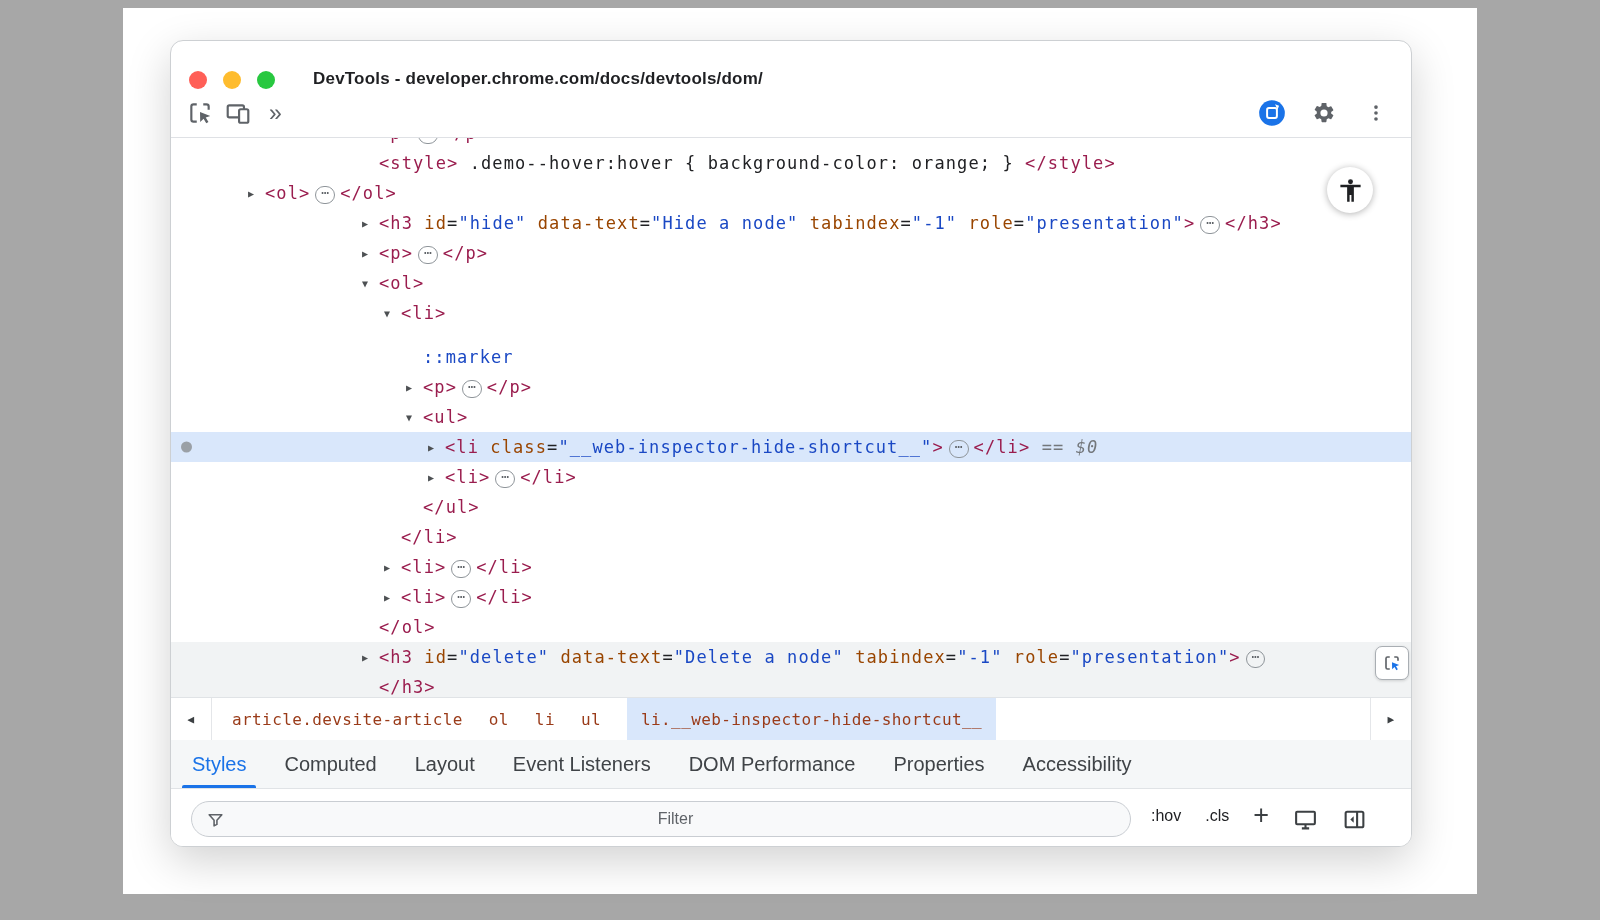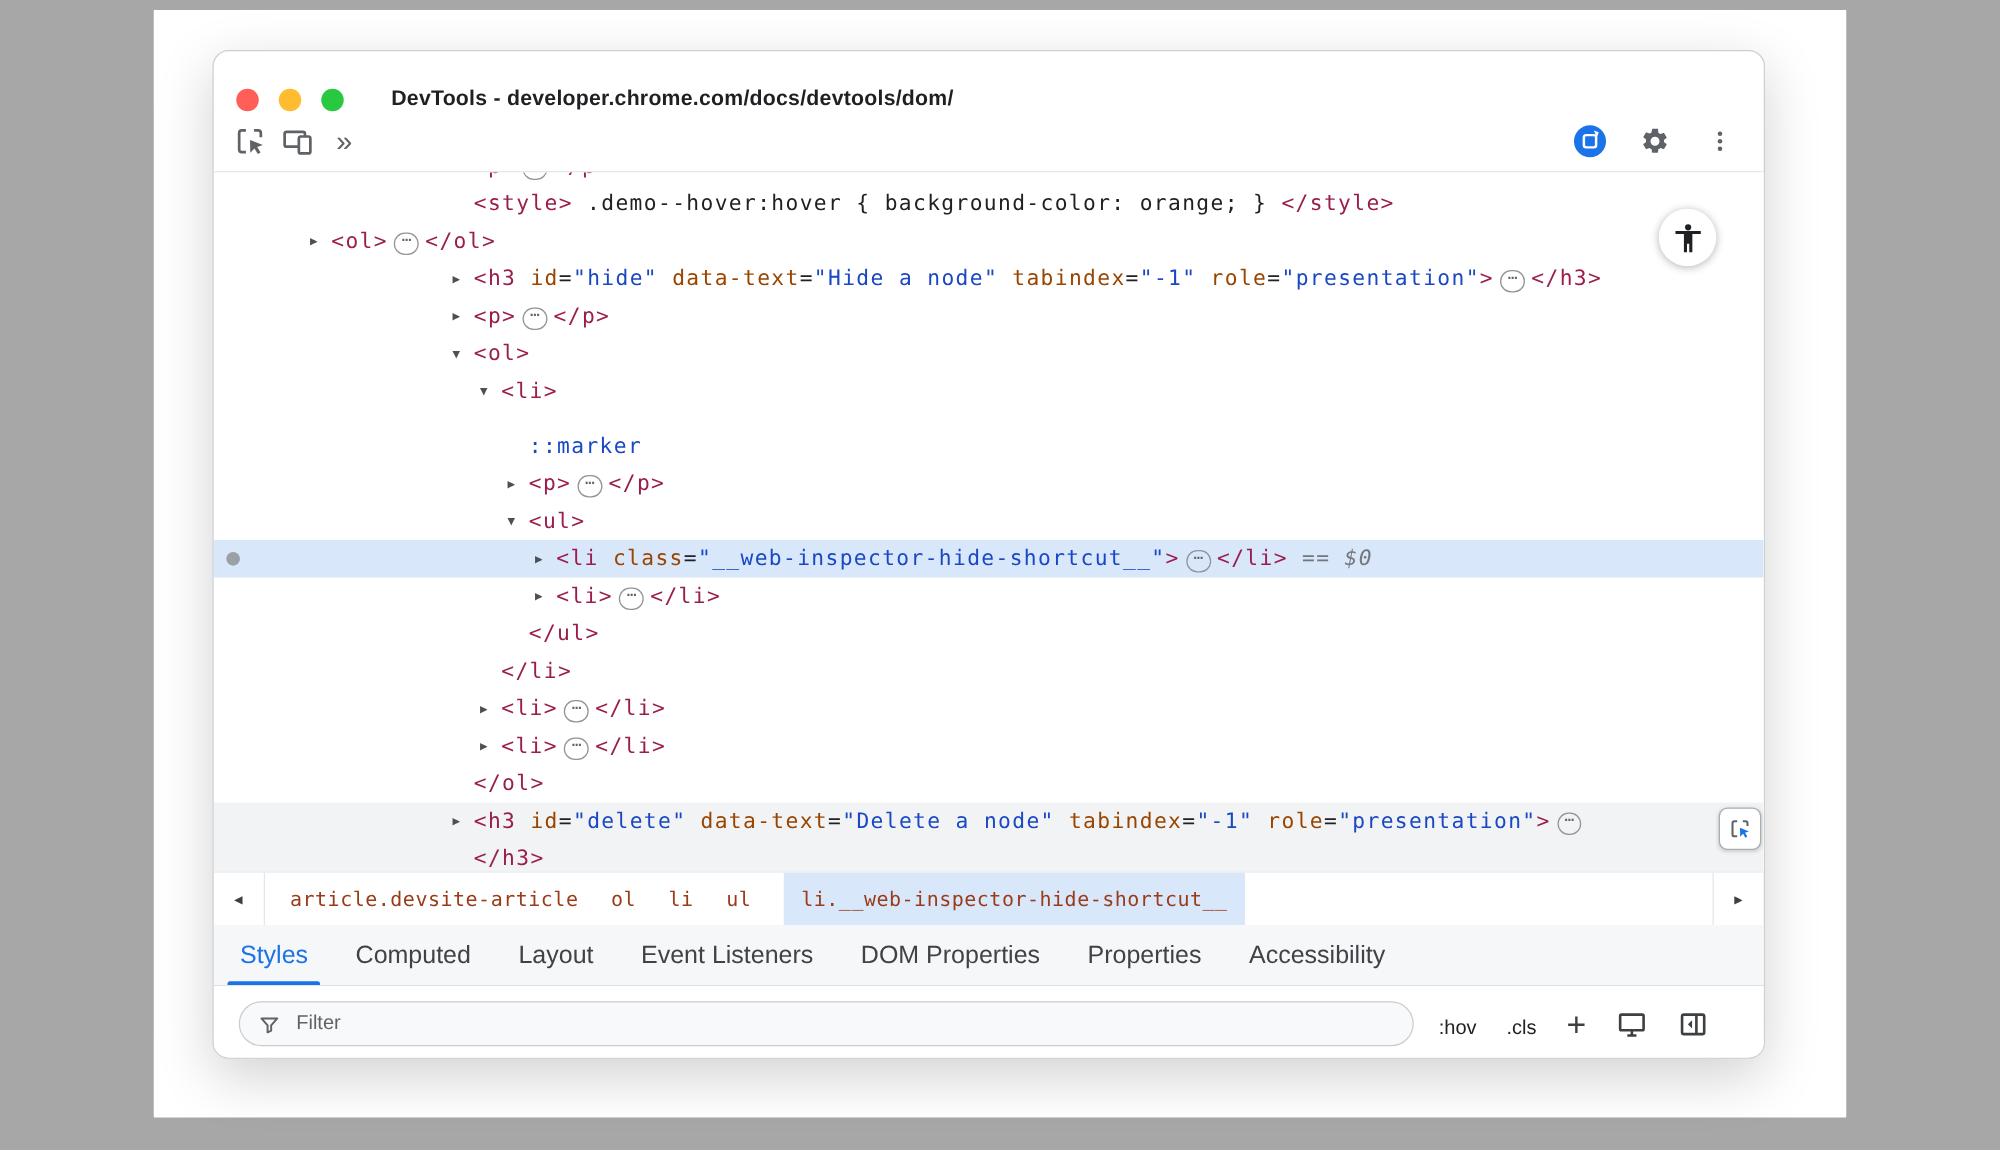--- a/index.html
+++ b/index.html
@@ -61,23 +61,23 @@
   
   .panetabs{height:48px;background:#f5f7f8;border-bottom:1px solid #e0e3e6;display:flex;align-items:stretch;padding-left:2px;}
   .ptab{display:flex;align-items:center;padding:0 19px;font-size:20px;color:#3f4347;position:relative;white-space:nowrap;}
   .ptab.active{color:var(--c-accent,#1a73e8);font-weight:500;}
   .ptab.active::after{content:"";position:absolute;left:9px;right:9px;bottom:0;height:3px;background:var(--c-accent,#1a73e8);border-radius:2px 2px 0 0;}
 
   
   .filterbar{height:60px;display:flex;align-items:center;padding:0 20px;background:#fff;}
   .filter-box{width:940px;height:36px;flex:none;border:1px solid #c9cdd2;background:#f8f9fa;border-radius:18px;
     display:flex;align-items:center;padding:0 14px;gap:10px;box-sizing:border-box;}
-  .filter-box input{border:none;outline:none;background:transparent;flex:1;font-size:16px;color:#202124;font-family:"Liberation Sans",sans-serif;}
+  .filter-box input{border:none;outline:none;background:transparent;flex:1;font-size:16px;color:#202124;font-family:"Liberation Sans",sans-serif;text-align:center;}
   .filter-box input::placeholder{color:#5f6368;}
-  .filter-right{display:flex;align-items:flex-end;gap:24px;margin-left:20px;font-size:16px;color:#202124;}
+  .filter-right{display:flex;align-items:flex-start;gap:24px;margin-left:20px;font-size:16px;color:#202124;}
   .txtbtn{white-space:nowrap;}
   .plus{font-size:27px;font-weight:300;color:#3c4043;line-height:20px;position:relative;top:-2px;}
   .icon-btn{display:flex;align-items:center;justify-content:center;}
 
   
   .fab-a11y{position:absolute;left:1156px;top:126px;width:46px;height:46px;border-radius:50%;background:#fff;
     box-shadow:0 1px 7px rgba(0,0,0,.3);display:flex;align-items:center;justify-content:center;z-index:6;}
   .fab-inspect{position:absolute;left:1204px;top:605px;width:32px;height:32px;border-radius:7px;background:#fff;
     border:1px solid #a9aeb3;box-shadow:0 1px 3px rgba(0,0,0,.15);display:flex;align-items:center;justify-content:center;z-index:6;}
 </style>
@@ -167,21 +167,21 @@
         <div class="crumb selected">li.__web-inspector-hide-shortcut__</div>
       </div>
     <div class="crumb-scroll right">▶</div>
   </div>
 
   <div class="panetabs">
       <div class="ptab active">Styles</div>
       <div class="ptab">Computed</div>
       <div class="ptab">Layout</div>
       <div class="ptab">Event Listeners</div>
-      <div class="ptab">DOM Properties</div>
+      <div class="ptab">DOM Performance</div>
       <div class="ptab">Properties</div>
       <div class="ptab">Accessibility</div>
     </div>
 
   <div class="filterbar">
     <div class="filter-box">
       <svg width="19" height="19" viewBox="0 0 24 24" fill="none" stroke="#5f6368" stroke-width="2">
         <path d="M4 6h16l-6.2 7v5.2L10.2 20v-7L4 6z" stroke-linejoin="round"></path>
       </svg>
       <input type="text" placeholder="Filter" style="">

